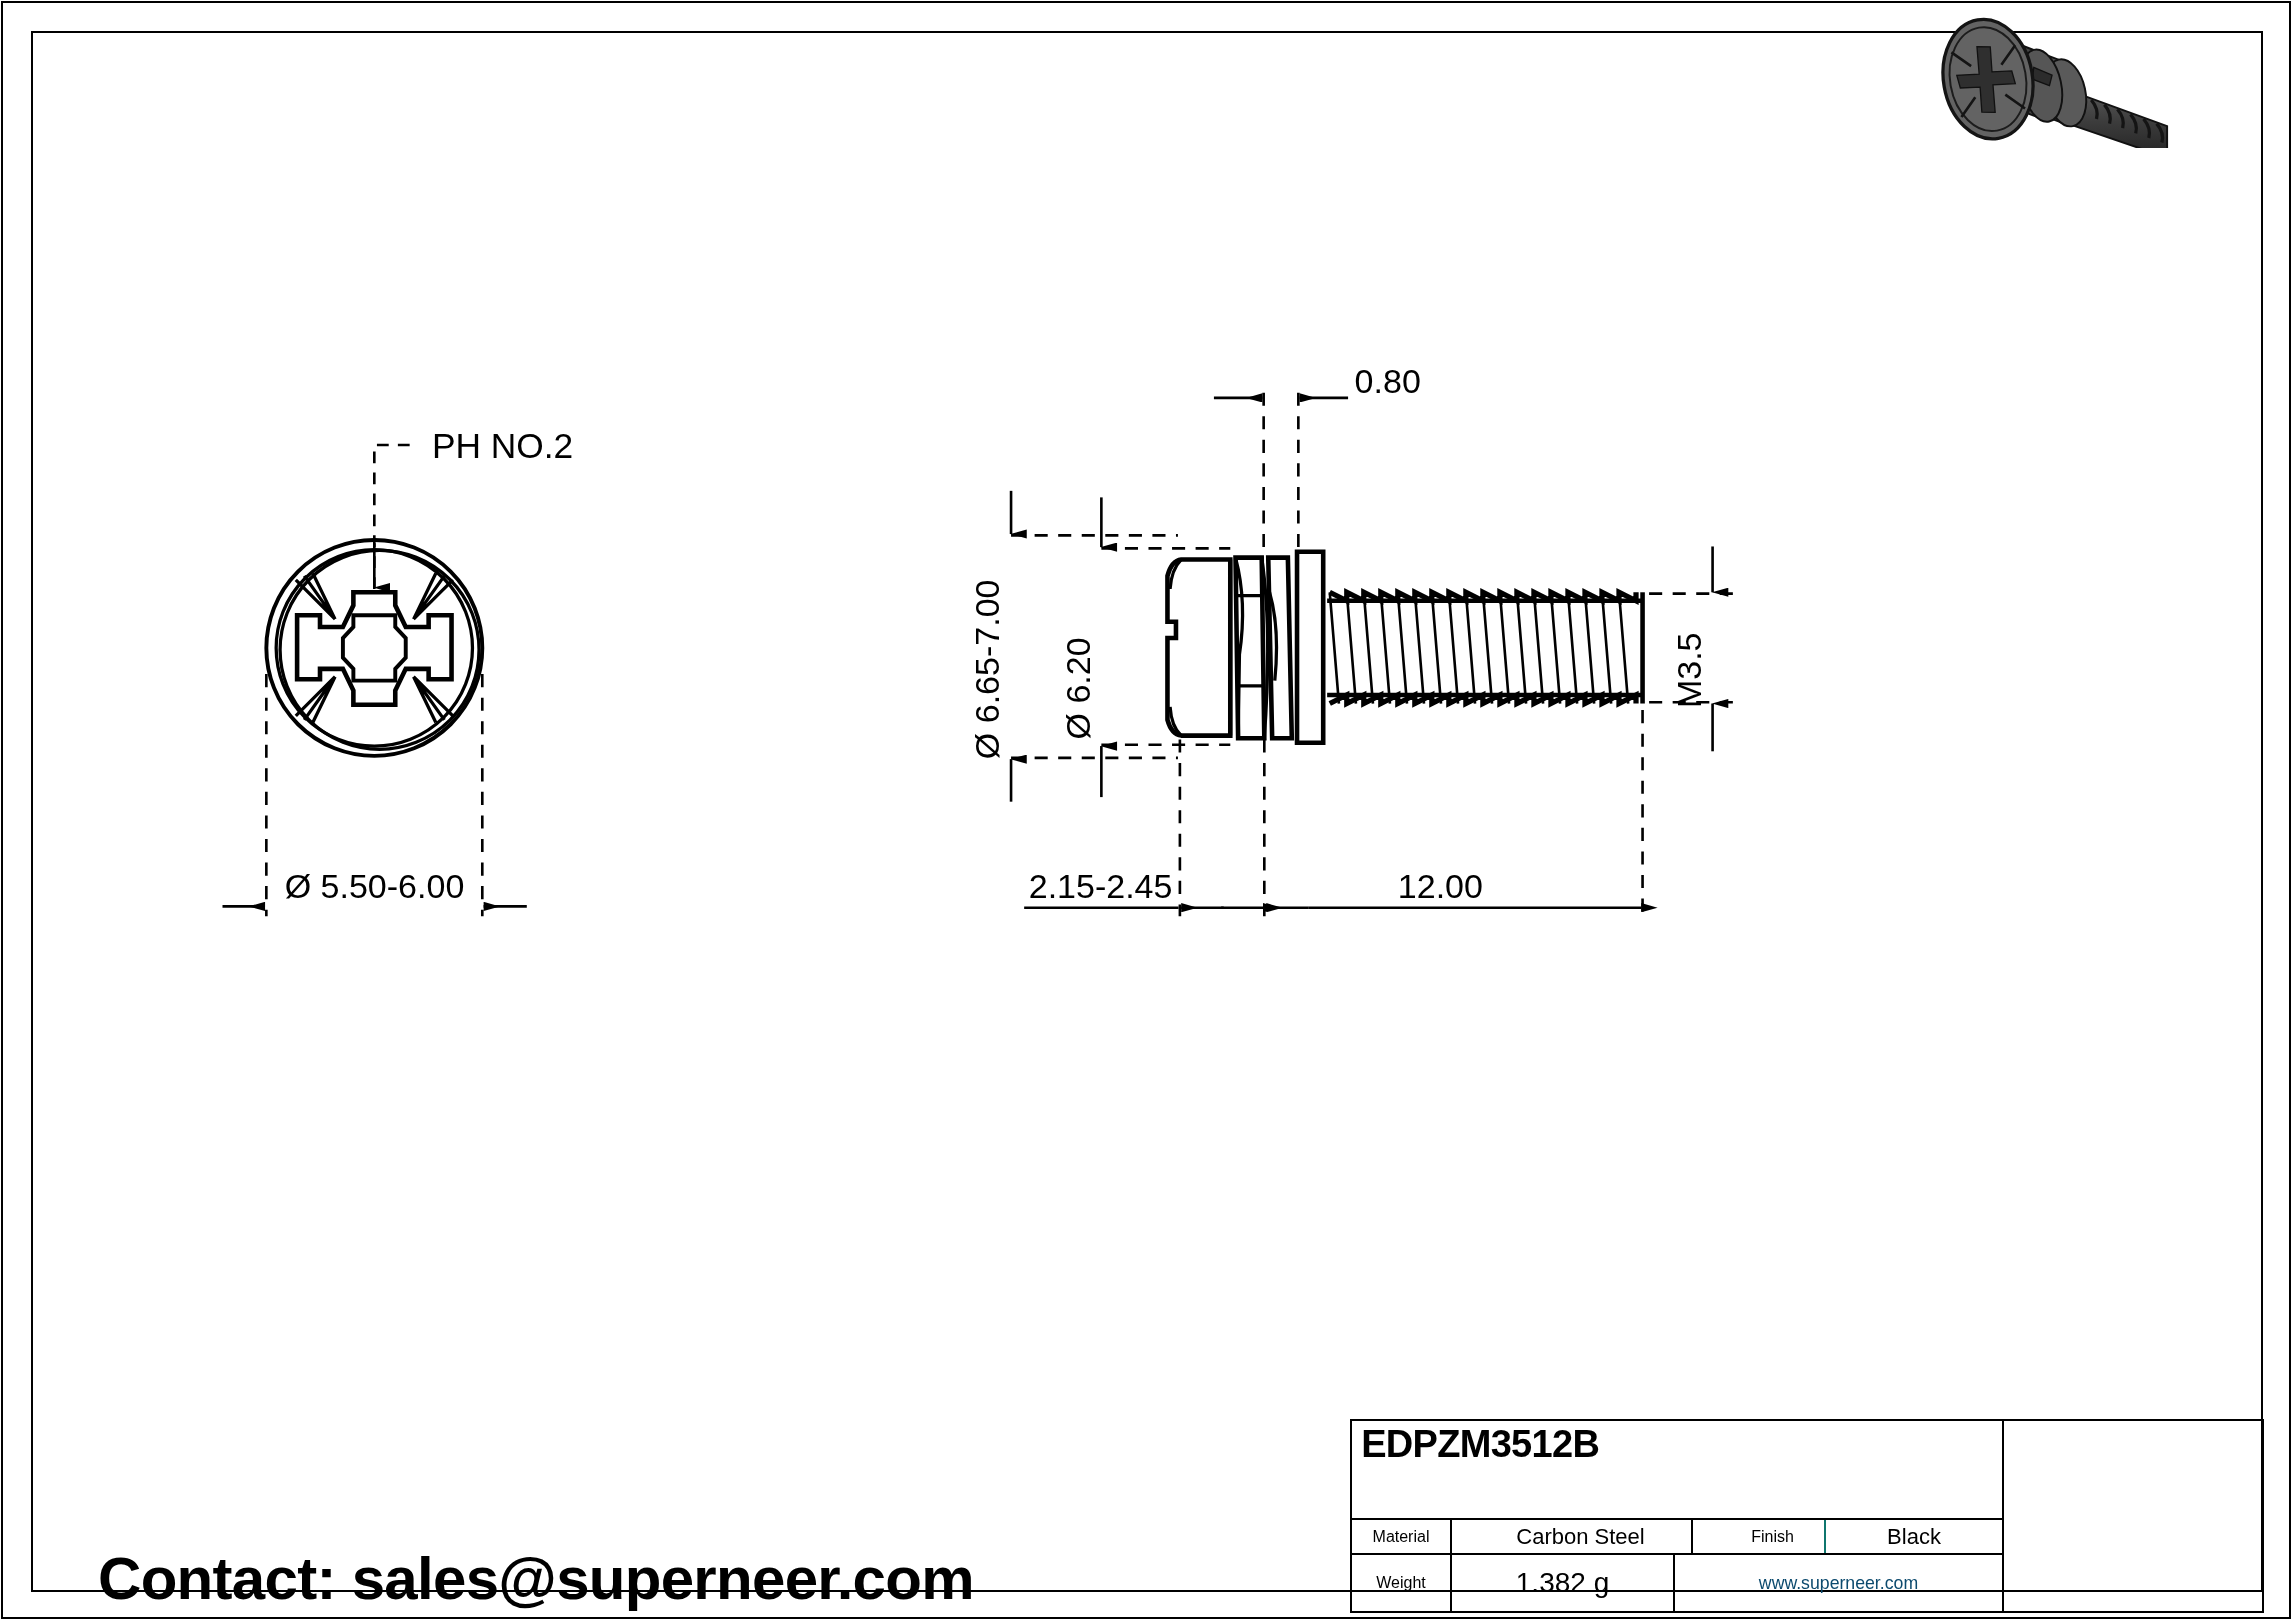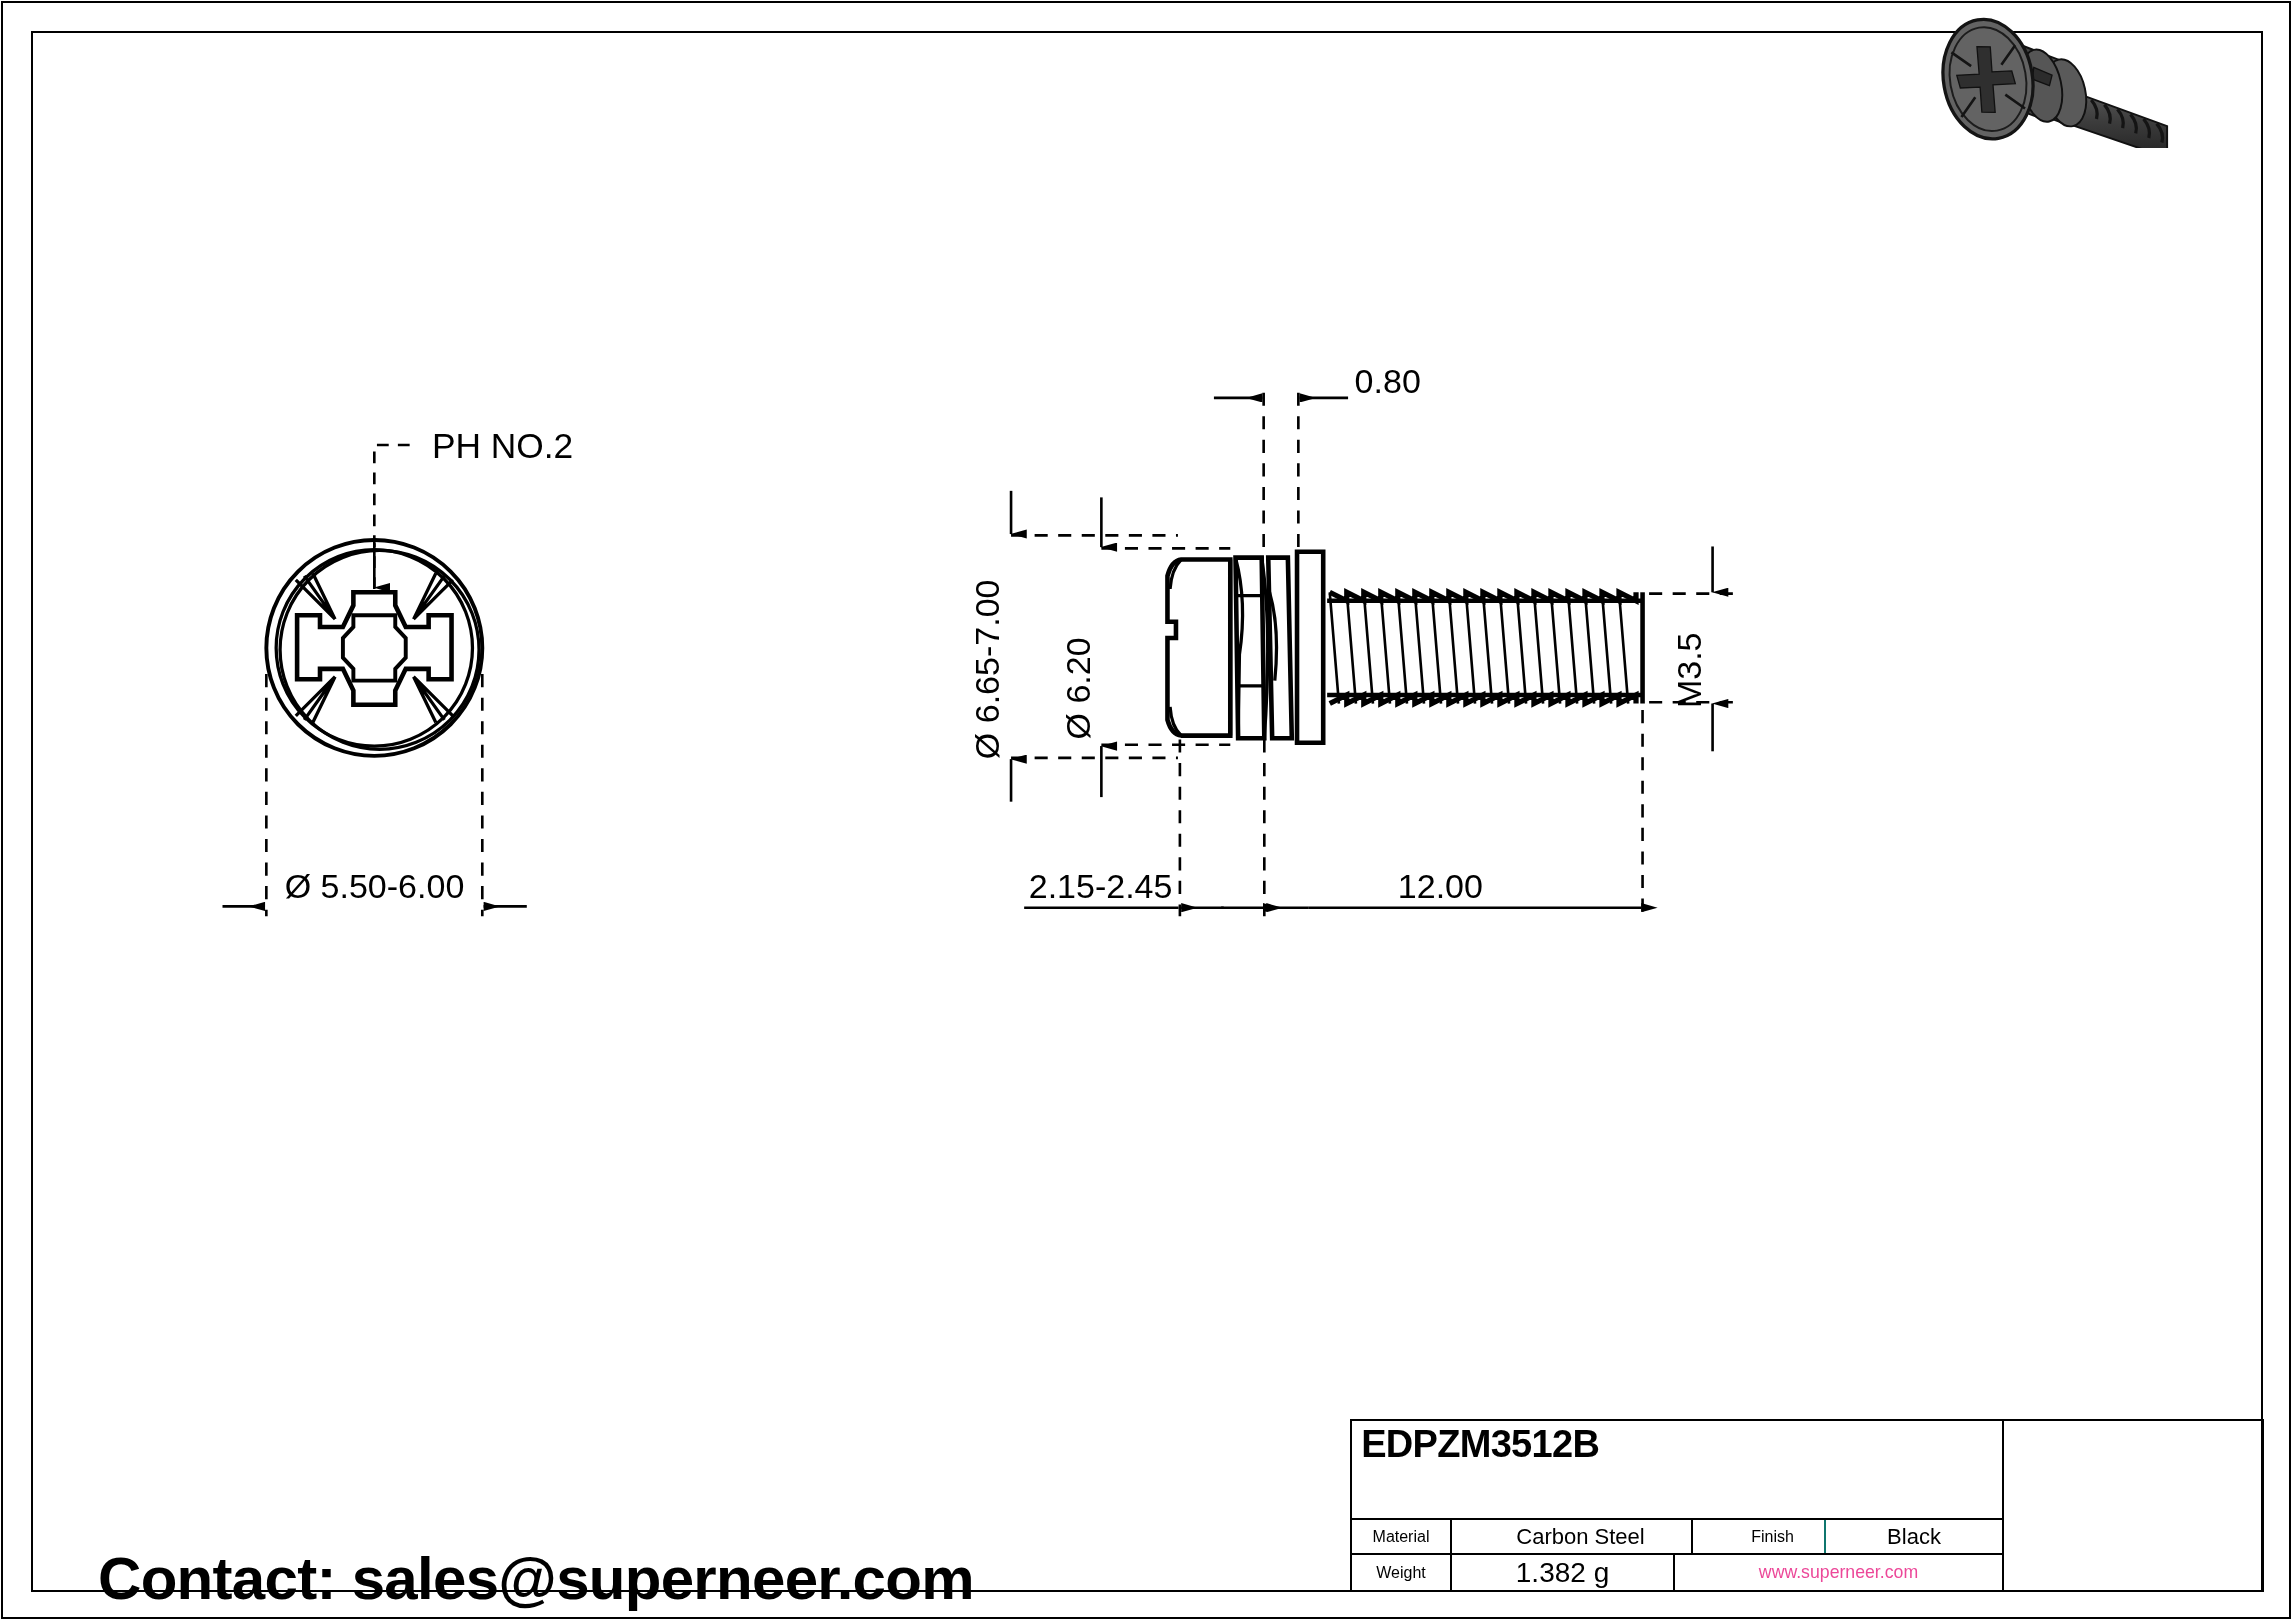--- a/index.html
+++ b/index.html
@@ -16,39 +16,39 @@
   #drawing-svg{position:absolute;left:0;top:0;width:2295px;height:1623px;}
 
   
   #render-3d{position:absolute;left:1937px;top:6.5px;width:353px;height:141px;}
 
   
   #contact-line{position:absolute;left:98px;top:1544px;
      font-size:60px;font-weight:bold;letter-spacing:-0.7px;white-space:nowrap;}
 
   
-  #title-block{position:absolute;left:1350px;top:1419px;width:914px;height:173px;
+  #title-block{position:absolute;left:1350px;top:1419px;width:914px;height:194px;
                border:2.6px solid #000;box-sizing:border-box;display:flex;}
   #tb-left{width:652px;display:flex;flex-direction:column;
            border-right:2.6px solid #000;box-sizing:border-box;}
   #tb-desc{flex:0 0 99px;padding:3.9px 9.2px 0 9.2px;box-sizing:border-box;
            border-bottom:2px solid #000;}
   #tb-part-no{font-size:38px;font-weight:bold;line-height:1.05;letter-spacing:-0.7px;}
   #tb-desc-text{font-size:19px;line-height:1.32;margin-top:3.9px;}
   .tb-row{display:flex;box-sizing:border-box;}
   #tb-row1{flex:0 0 35px;border-bottom:2px solid #000;}
   #tb-row2{flex:1 1 auto;}
   .tb-cell{display:flex;align-items:center;justify-content:center;
            font-size:16px;box-sizing:border-box;}
   .cell-label{flex:0 0 100px;border-right:2px solid #000;}
   .cell-material{flex:0 0 223px;border-right:2px solid #000;font-size:22px;margin-left:18px;}
   .cell-finish{flex:0 0 105px;border-right:2px solid #0f766e;margin-left:28px;}
   .cell-black{flex:1 1 auto;font-size:22px;}
   .cell-weight-val{flex:0 0 223px;border-right:2px solid #000;font-size:28px;}
-  .cell-www{flex:1 1 auto;font-size:17.7px;color:#ec4899;}
+  .cell-www{flex:1 1 auto;font-size:17.7px;color:#0c4a6e;}
   #tb-logo{flex:1 1 auto;position:relative;}
   #logo-mark{position:absolute;left:73px;top:14.4px;width:98px;height:98px;}
   #logo-text{position:absolute;left:0;right:0;top:119px;text-align:center;
              font-size:36px;font-weight:bold;color:#1288cc;letter-spacing:1.3px;}
 </style>
 </head>
 <body>
 
 <div id="outer-border"></div>
 <div id="inner-border"></div>

